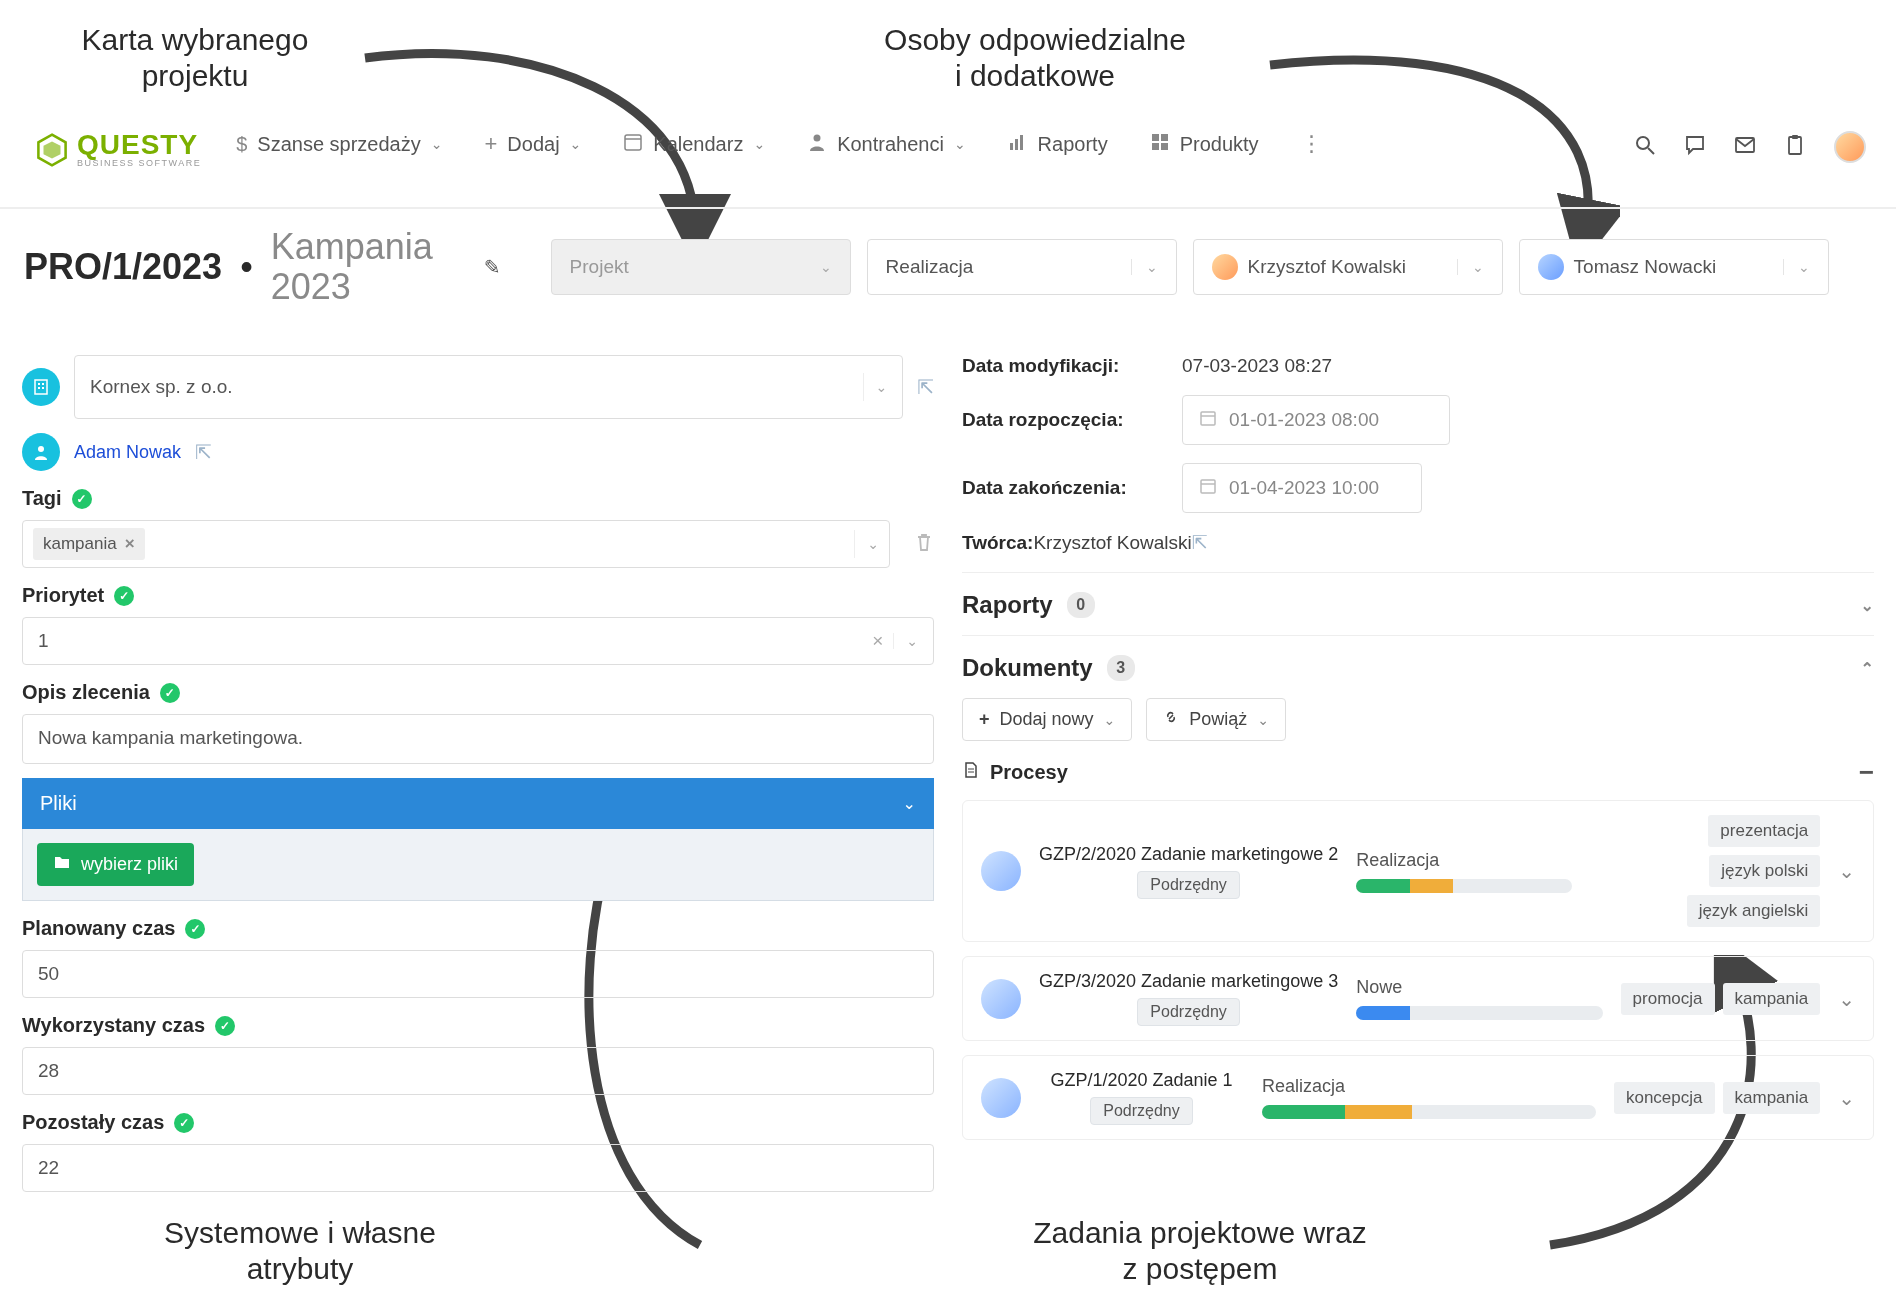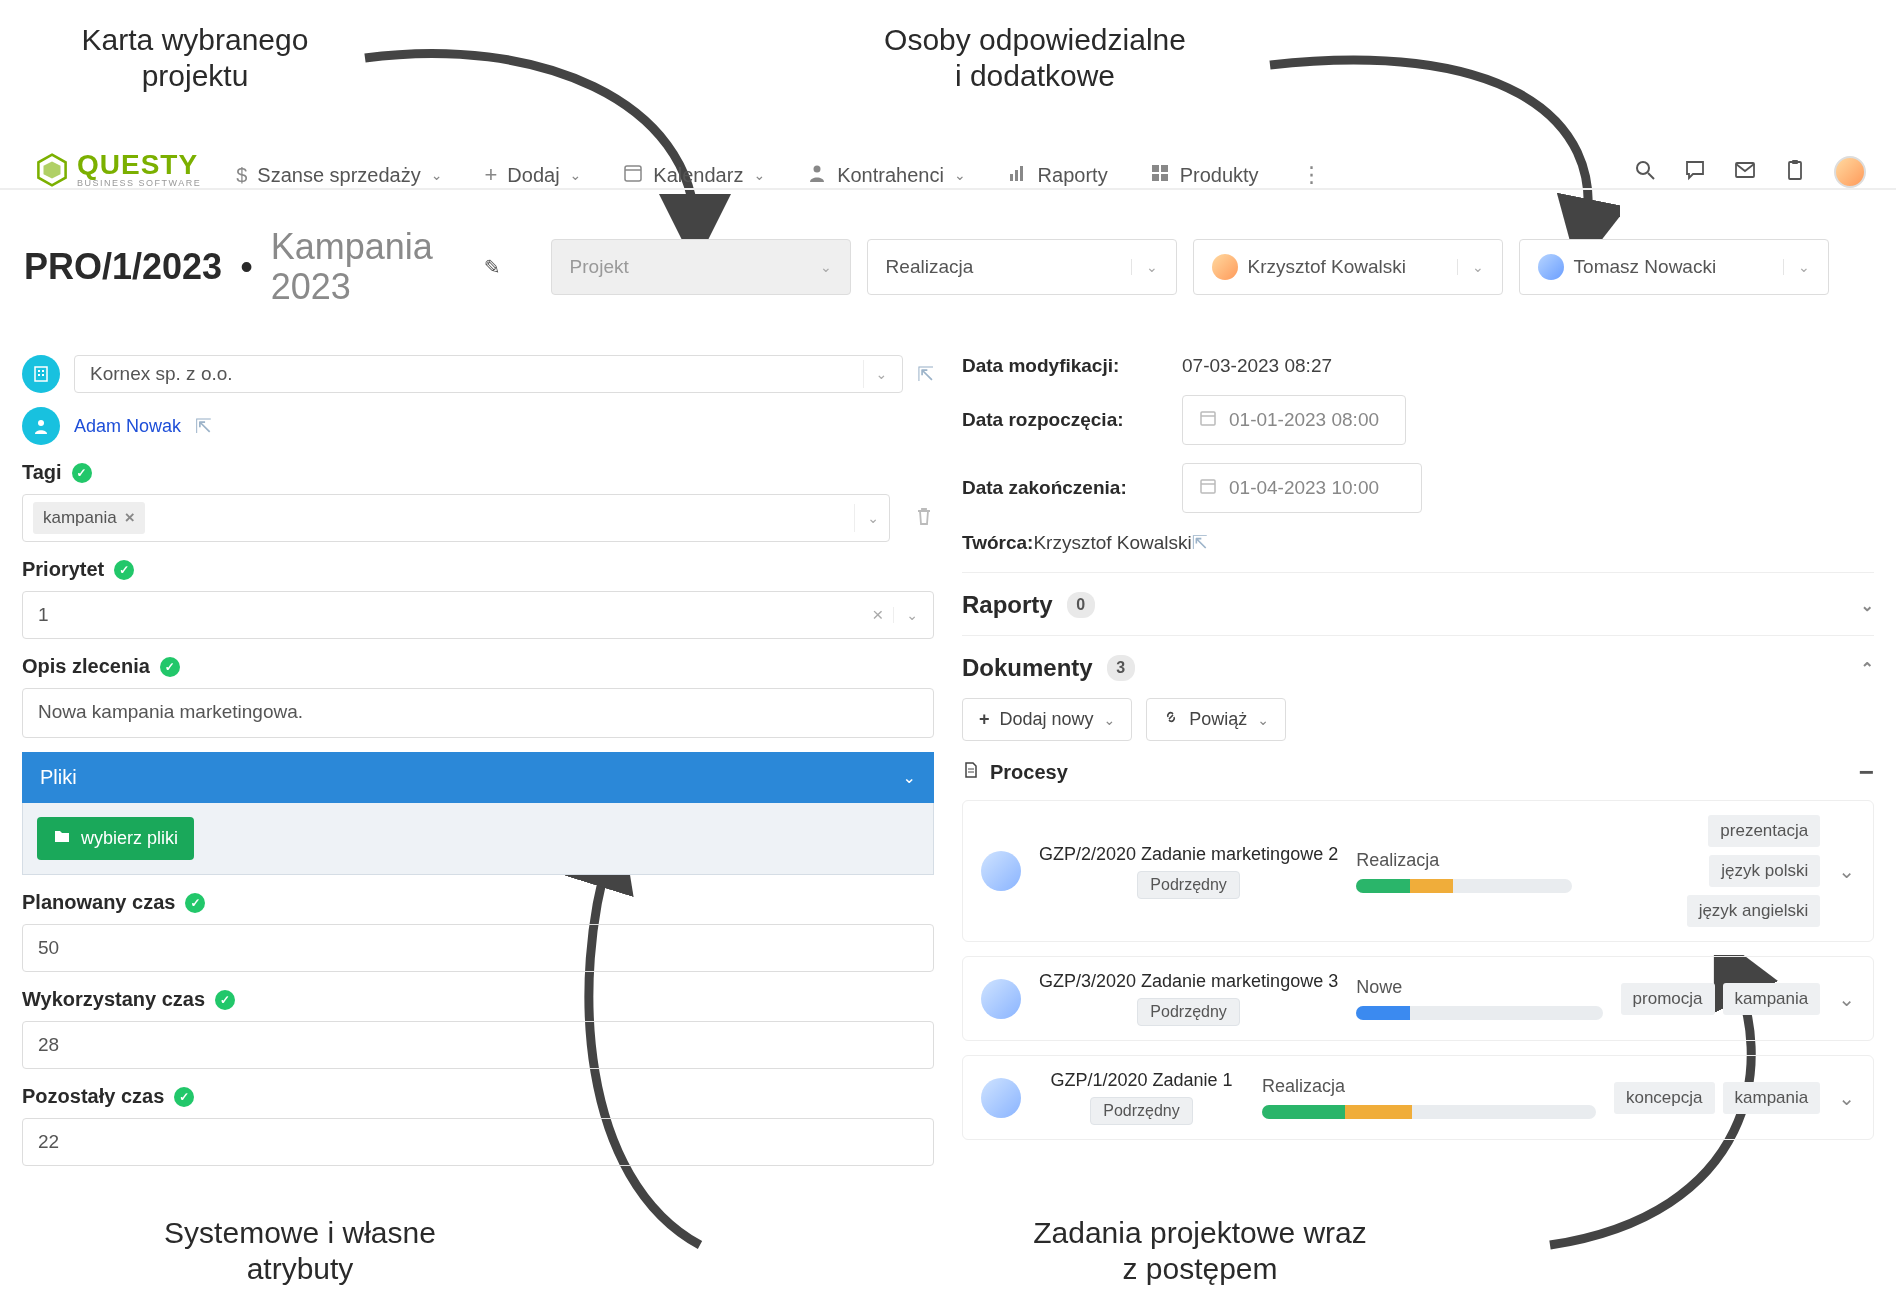--- a/index.html
+++ b/index.html
@@ -1,18 +1,18 @@
 <!DOCTYPE html>
 <html><head>
 <meta charset="utf-8">
 <style>
   *{box-sizing:border-box;margin:0;padding:0;font-family:Arial,Helvetica,sans-serif}
   body{background:#fff;color:#3a3a3a;width:1896px;height:1300px;position:relative;overflow:hidden;font-size:20px}
   .ann{position:absolute;font-size:30px;color:#2a2a2a;text-align:center;line-height:1.2}
-  .topbar{position:absolute;top:112px;left:0;right:0;height:78px;border-bottom:2px solid #eee;display:flex;align-items:flex-end;padding:0 30px 0 35px}
+  .topbar{position:absolute;top:131px;left:0;right:0;height:78px;border-bottom:2px solid #eee;display:flex;align-items:flex-start;padding:0 30px 0 35px}
   .logo{display:flex;align-items:center;gap:8px;margin-right:20px}
   .logo svg{flex:none}
   .logo-t{display:flex;flex-direction:column;line-height:1}
   .logo-t .q{font-size:28px;font-weight:900;letter-spacing:1px;color:#7bb000}
   .logo-t .s{font-size:9px;letter-spacing:1.5px;color:#999}
   .menu{display:flex;align-items:center;gap:42px;margin-left:15px}
   .menu-item{display:flex;align-items:center;gap:10px;color:#555;font-size:20px;cursor:pointer}
   .menu-item .ic{color:#888}
   .chev{font-size:14px;color:#888}
   .topright{margin-left:auto;display:flex;align-items:center;gap:28px;color:#555}
@@ -27,21 +27,21 @@
   .sel.gray{background:#efefef;color:#999}
   .sel .sv{flex:1}
   .sel .dd{color:#aaa;margin-left:12px;border-left:1px solid #e5e5e5;padding-left:14px;font-size:14px}
   .sel .dd.nb{border-left:none;padding-left:0}
   .av{width:26px;height:26px;border-radius:50%;background:linear-gradient(135deg,#b6d4ff,#6a9eff);margin-right:10px;flex:none}
   .av.or{background:linear-gradient(135deg,#ffd9a0,#ff9a5a)}
   .page{position:absolute;top:355px;left:22px;right:22px;display:flex;gap:28px}
   .col{flex:1;min-width:0}
   .row{display:flex;align-items:center;gap:14px;margin-bottom:14px}
   .circ{width:38px;height:38px;border-radius:50%;background:#18c1df;color:#fff;display:flex;align-items:center;justify-content:center;flex:none}
-  .inpwrap{flex:1;border:1px solid #ddd;border-radius:4px;height:38px;display:flex;align-items:center;padding:0 15px;font-size:19px;color:#555}
+  .inpwrap{flex:1;border:1px solid #ddd;border-radius:4px;height:64px;display:flex;align-items:center;padding:0 15px;font-size:19px;color:#555}
   .inpwrap .val{flex:1}
   .ext{color:#9cb3c9;cursor:pointer}
   .label{font-size:20px;font-weight:600;color:#2a2a2a;display:flex;align-items:center;gap:10px;margin:16px 0 10px}
   .ok{width:20px;height:20px;border-radius:50%;background:#22c76a;color:#fff;display:inline-flex;align-items:center;justify-content:center;font-size:12px}
   .tagbox{border:1px solid #ddd;border-radius:4px;min-height:48px;display:flex;align-items:center;padding:6px 10px;gap:8px}
   .tag{background:#eee;border-radius:3px;padding:6px 10px;font-size:17px;color:#555;display:flex;align-items:center;gap:8px}
   .tag .x{cursor:pointer;color:#888;font-weight:bold}
   .dd2{margin-left:auto;color:#aaa;font-size:14px;border-left:1px solid #eee;padding-left:12px;height:28px;display:flex;align-items:center}
   .trash{color:#bbb;margin-left:10px}
   .input{border:1px solid #ddd;border-radius:4px;height:48px;padding:0 15px;font-size:19px;color:#555;width:100%;display:flex;align-items:center}
@@ -317,21 +317,21 @@
       </div>
   </div>
 
   <div class="col">
     <div class="rrow">
         <span class="rl">Data modyfikacji:</span>
         <span class="rv">07-03-2023 08:27</span>
       </div>
     <div class="rrow">
         <span class="rl">Data rozpoczęcia:</span>
-        <div class="dateinp" style="width:224px">
+        <div class="dateinp" style="width:268px">
           <span class="cal"><svg width="18" height="18" viewBox="0 0 18 18">
               <rect x="2" y="3" width="14" height="13" rx="1" fill="none" stroke="#bbb" stroke-width="1.5"></rect>
               <line x1="2" y1="7" x2="16" y2="7" stroke="#bbb" stroke-width="1.5"></line>
             </svg></span>
           <span>01-01-2023 08:00</span>
         </div>
       </div>
     <div class="rrow">
         <span class="rl">Data zakończenia:</span>
         <div class="dateinp" style="width:240px">

